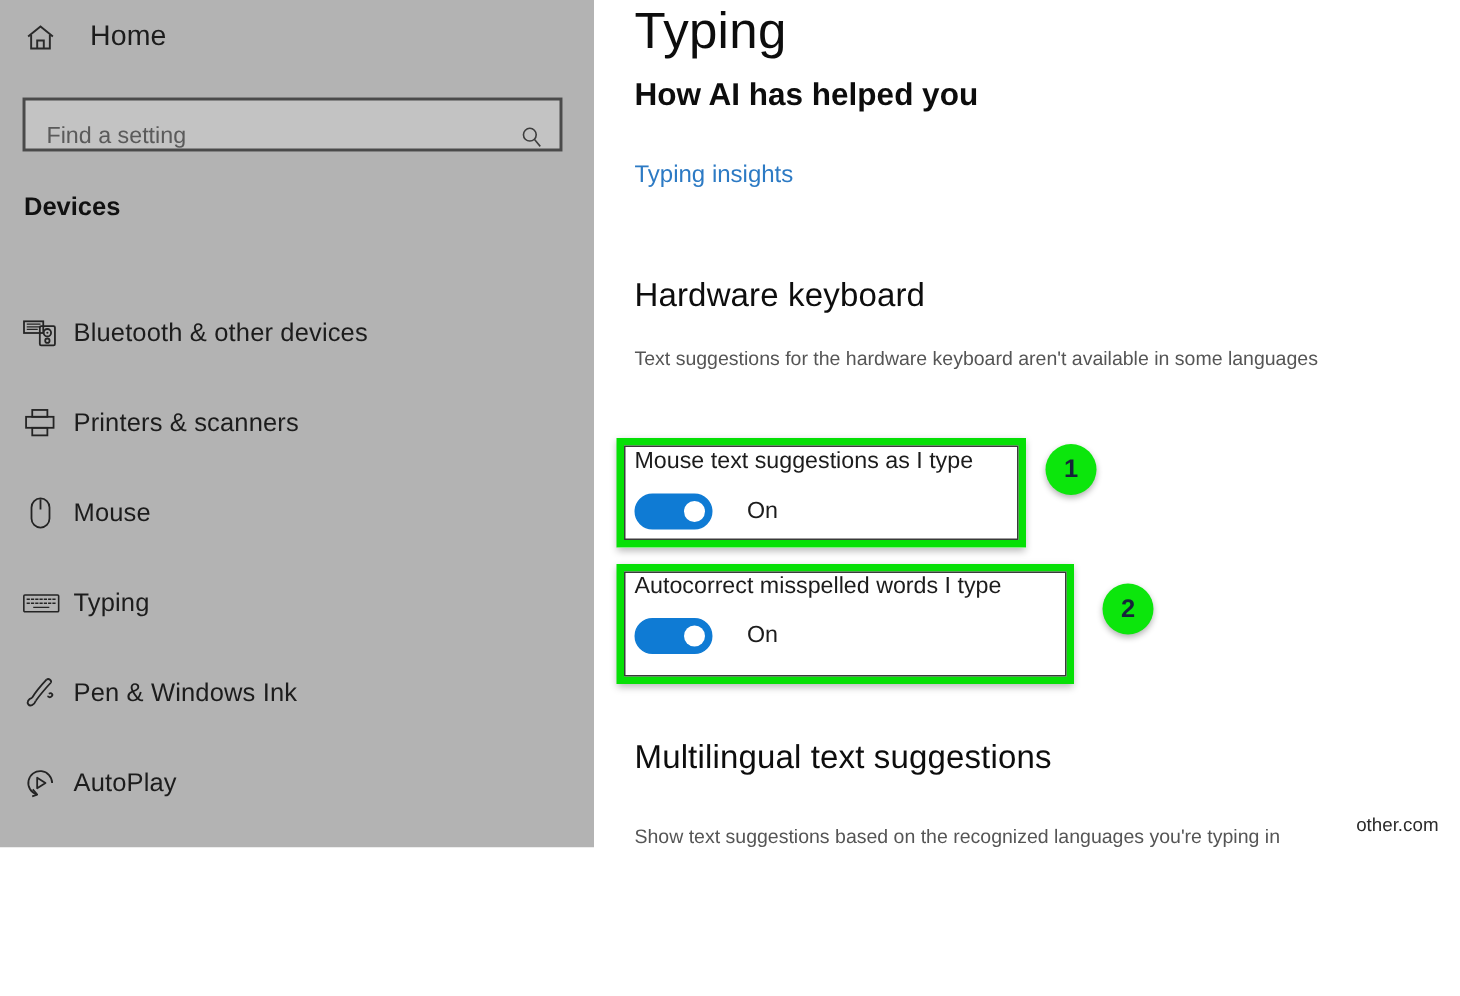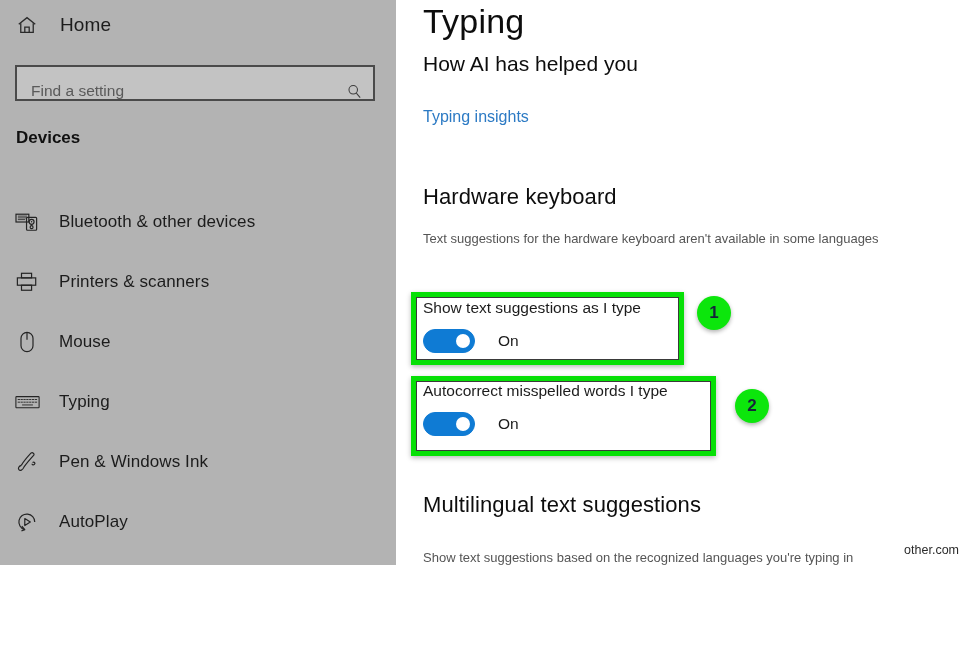--- a/index.html
+++ b/index.html
@@ -94,21 +94,20 @@
     width: 34px;
     min-width: 34px;
     display: flex;
     align-items: center;
     justify-content: flex-start;
   }
   .nav-icon svg { display: block; }
   .nav-label {
     font-size: 17px;
     color: #1c1c1c;
-    margin-left: 10px;
     letter-spacing: 0.1px;
   }
 
   
   #main {
     position: absolute;
     left: 396px; top: 0;
     width: 577px;
     height: 664px;
     background: #ffffff;
@@ -119,20 +118,21 @@
     font-size: 34px;
     font-weight: normal;
     color: #0d0d0d;
     letter-spacing: 0.2px;
   }
   .h2-sub {
     position: absolute;
     left: 27px; top: 52px;
     font-size: 21px;
     color: #0d0d0d;
+    font-weight: bold;
   }
   .link {
     position: absolute;
     left: 27px; top: 108px;
     font-size: 16px;
     color: #2c7ac4;
     text-decoration: none;
     cursor: pointer;
   }
   .h2 {
@@ -393,21 +393,21 @@
   <div id="main">
 
     <div class="h1">Typing</div>
     <div class="h2-sub">How AI has helped you</div>
     <a class="link">Typing insights</a>
 
     <div class="h2" style="top:184px;">Hardware keyboard</div>
     <div class="body-text" style="top:226px;">Text suggestions for the hardware keyboard aren't available in some languages</div>
 
     <div class="setting-block" style="left:0px; top:299px;">
-      <div class="setting-label" style="margin-left:27px;">Show text suggestions as I type</div>
+      <div class="setting-label" style="margin-left:27px;">Mouse text suggestions as I type</div>
       <div class="toggle-row" style="margin-left:27px;">
         <div class="switch on">
           <span class="knob"></span>
         </div>
         <span class="switch-state">On</span>
       </div>
     </div>
 
     <div class="setting-block" style="left:0px; top:382px;">
       <div class="setting-label" style="margin-left:27px;">Autocorrect misspelled words I type</div>

